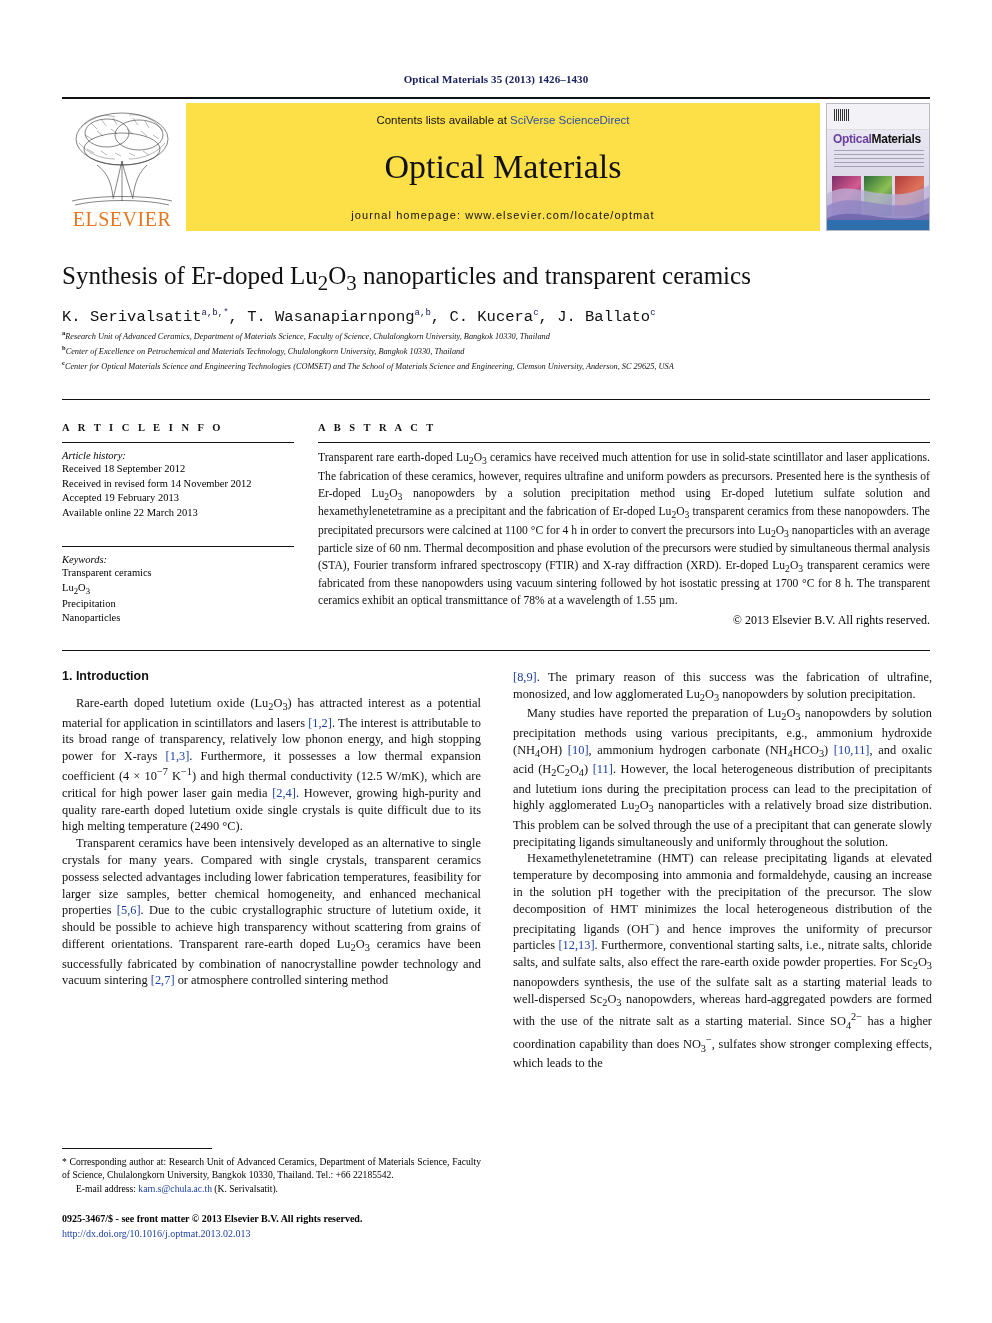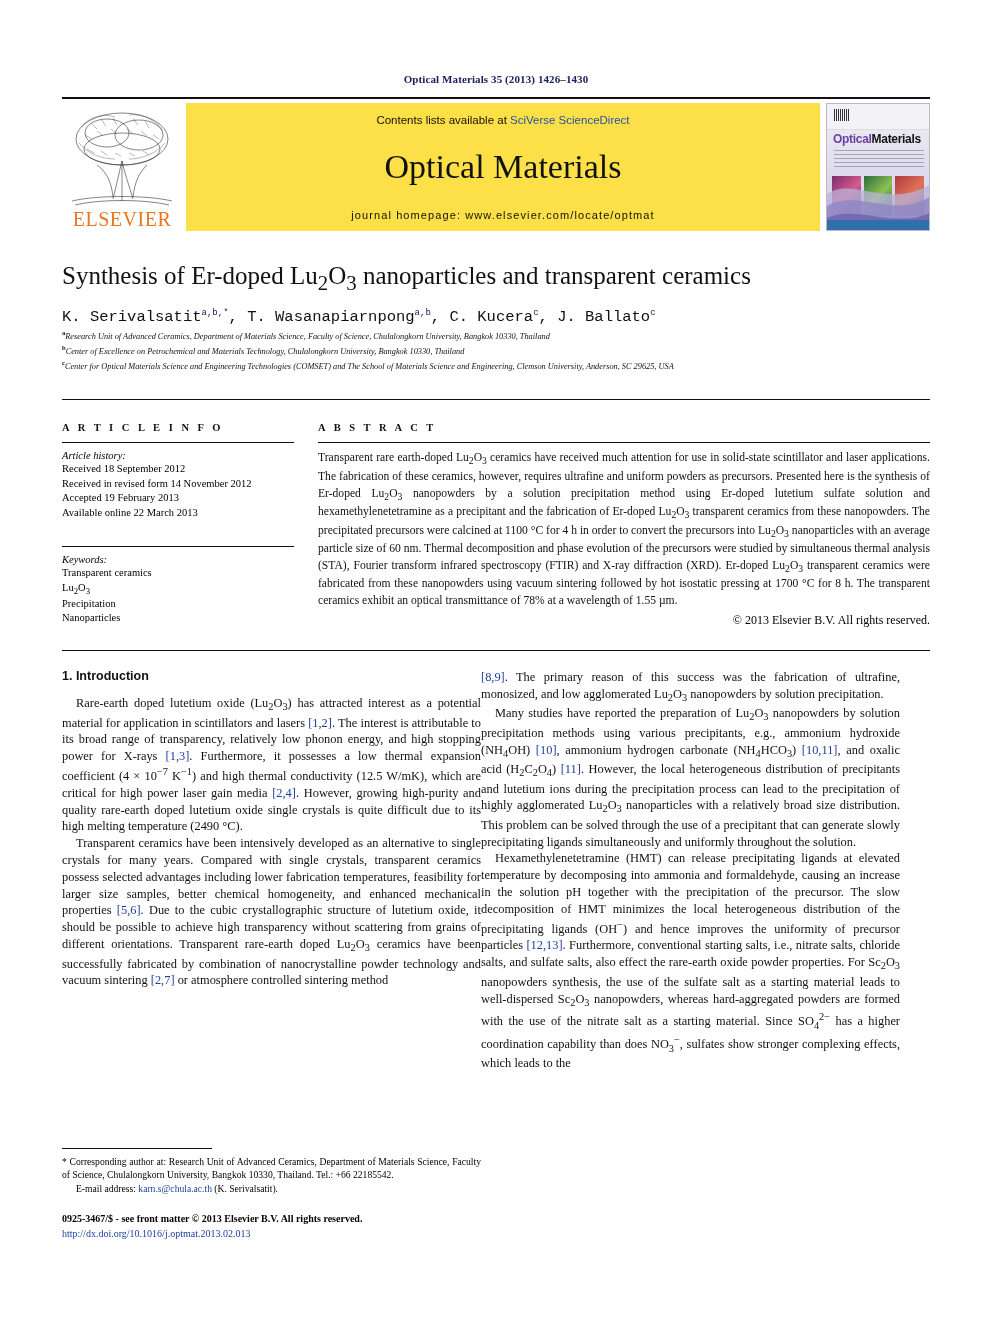--- a/index.html
+++ b/index.html
@@ -190,20 +190,21 @@
     text-align: right;
     margin-top: 3px;
   }
 
   
   .bodyband {
     margin: 22px 62px 0 62px;
     border-top: 1px solid #111;
     padding-top: 18px;
     display: flex;
+    gap: 32px;
   }
   .bcol { width: 419px; flex: 0 0 419px; }
   .h2 {
     font-family: "Liberation Sans", sans-serif;
     font-size: 12.5px;
     font-weight: bold;
     margin: 0 0 12px 0;
     color: #111;
   }
   .para {

